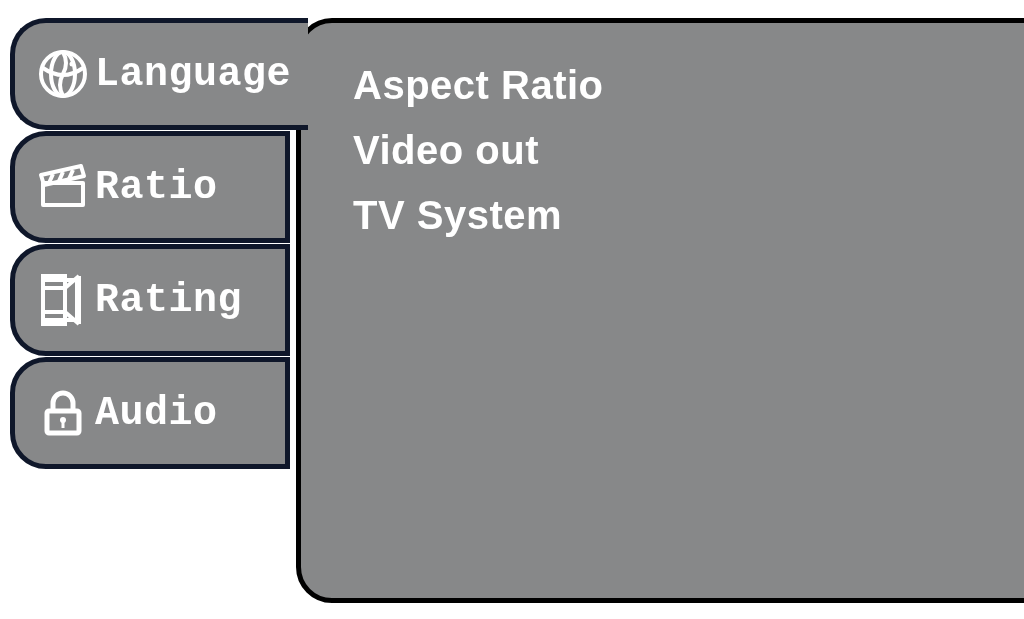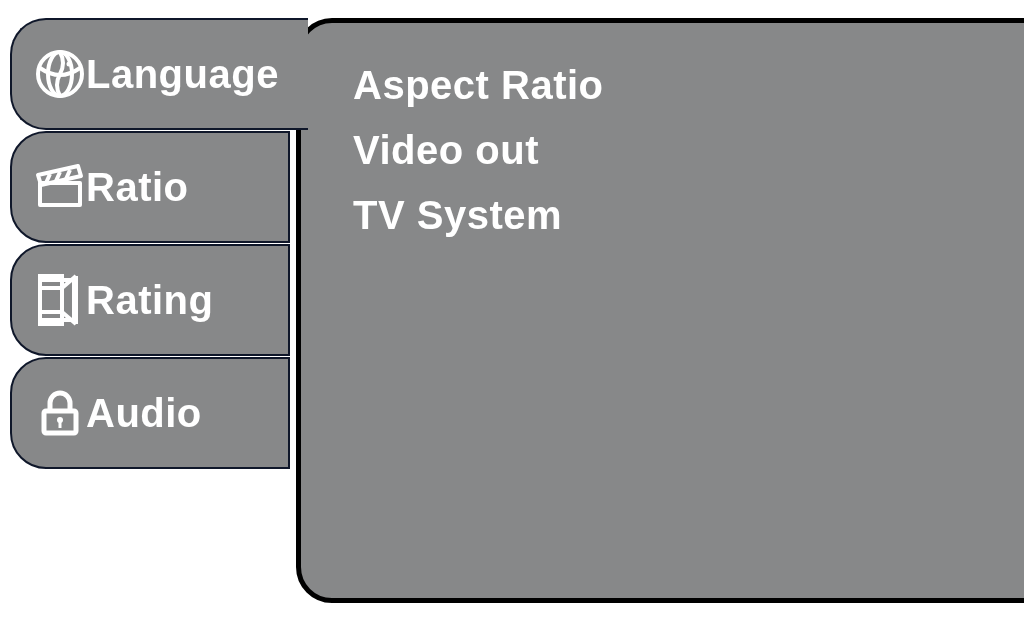--- a/index.html
+++ b/index.html
@@ -19,26 +19,28 @@
     .sidebar {
       position: absolute;
       left: 0; top: 0;
       width: 280px;
     }
     .tab {
       position: relative;
       width: 280px;
       height: 112px;
       background: #878889;
-      border: 2px solid #0f172a;
+      border: 5px solid #0f172a;
       border-radius: 36px 0 0 36px;
       display: flex;
       align-items: center;
       padding-left: 22px;
+      gap: 6px;
       margin-bottom: 1px;
+      font-family: Liberation Mono, monospace;
     }
     .tab.active {
       border-right: none;
       width: 298px;
       z-index: 5;
       background: #878889;
     }
     .tab .icon {
       width: 52px; height: 52px;
       display: flex; align-items: center; justify-content: center;

